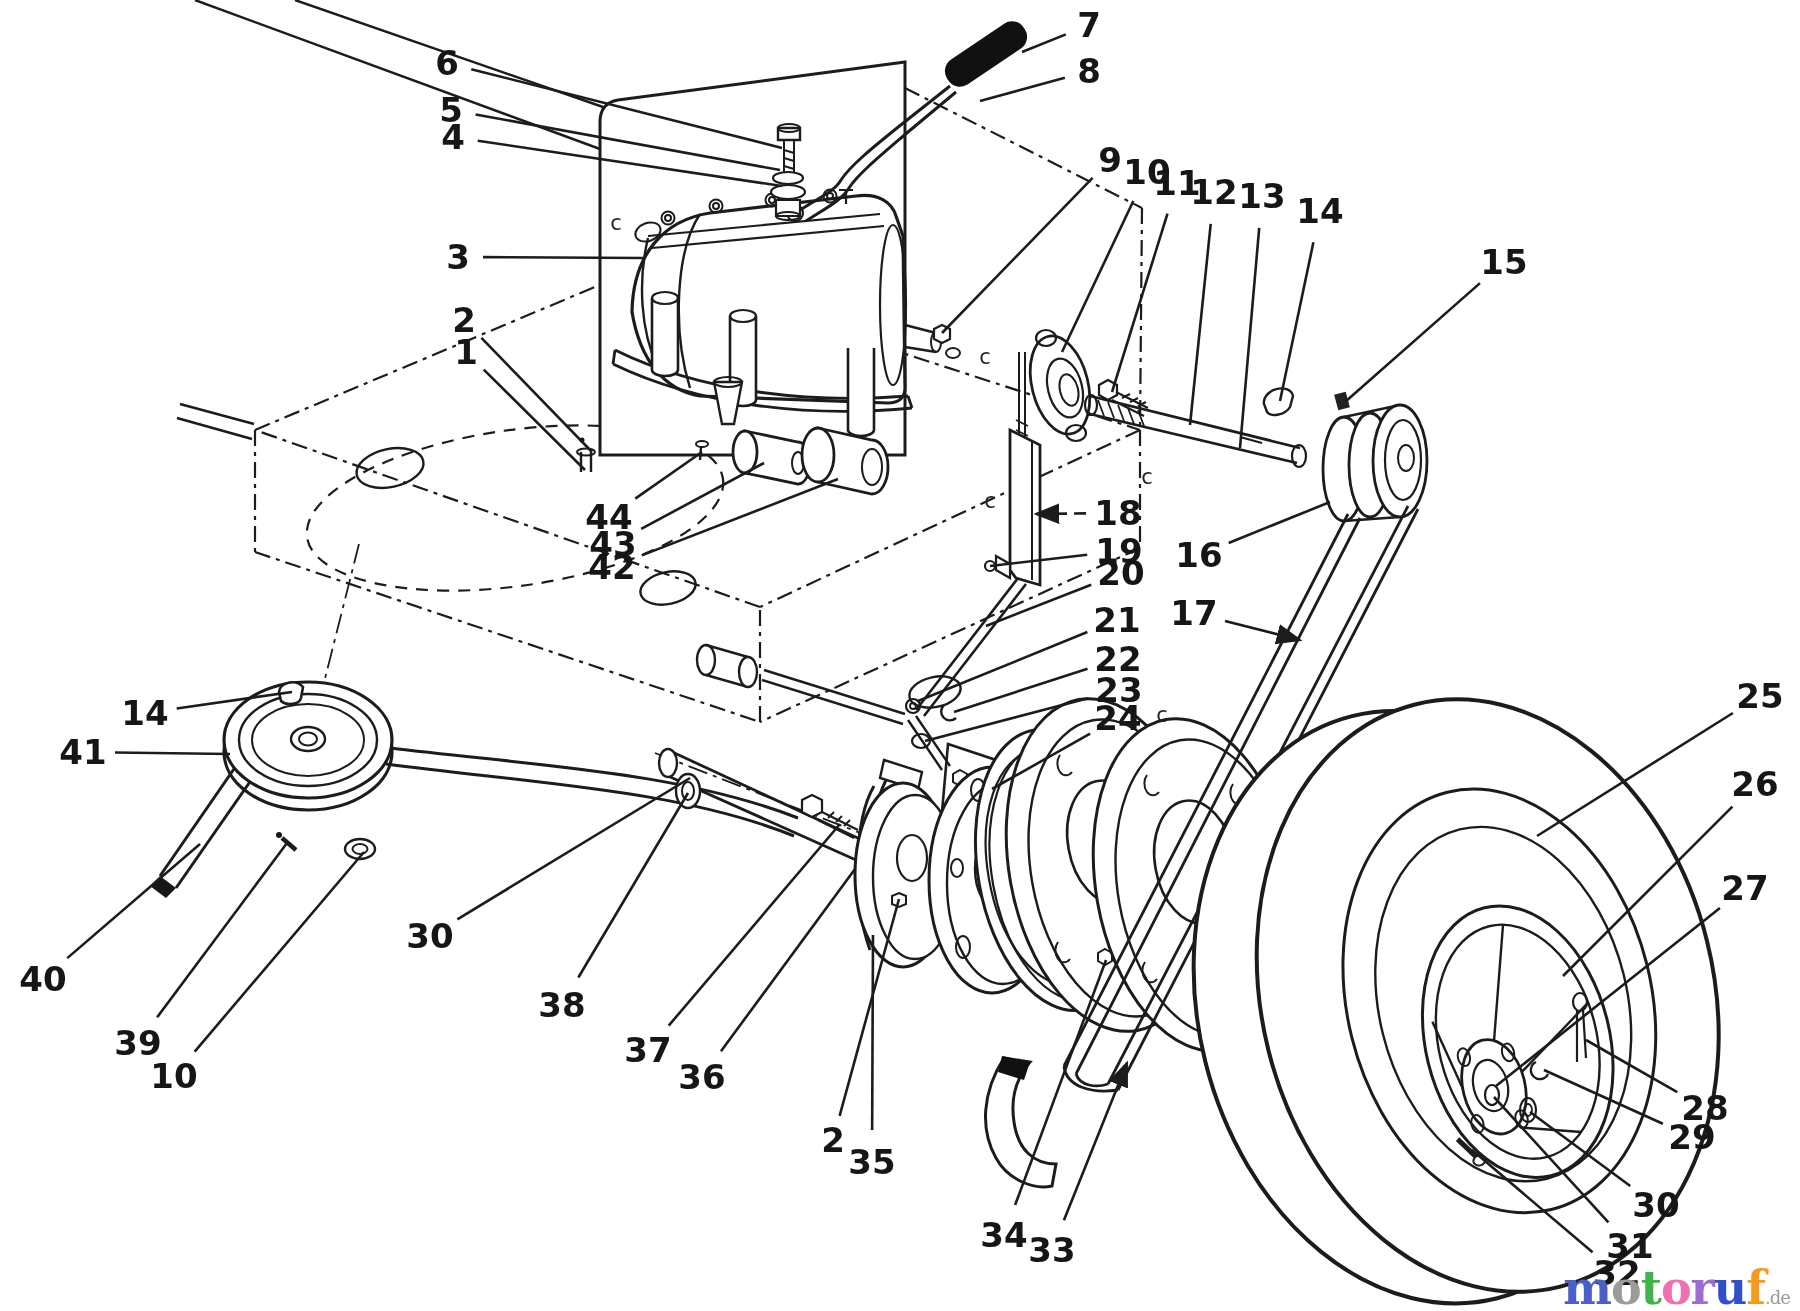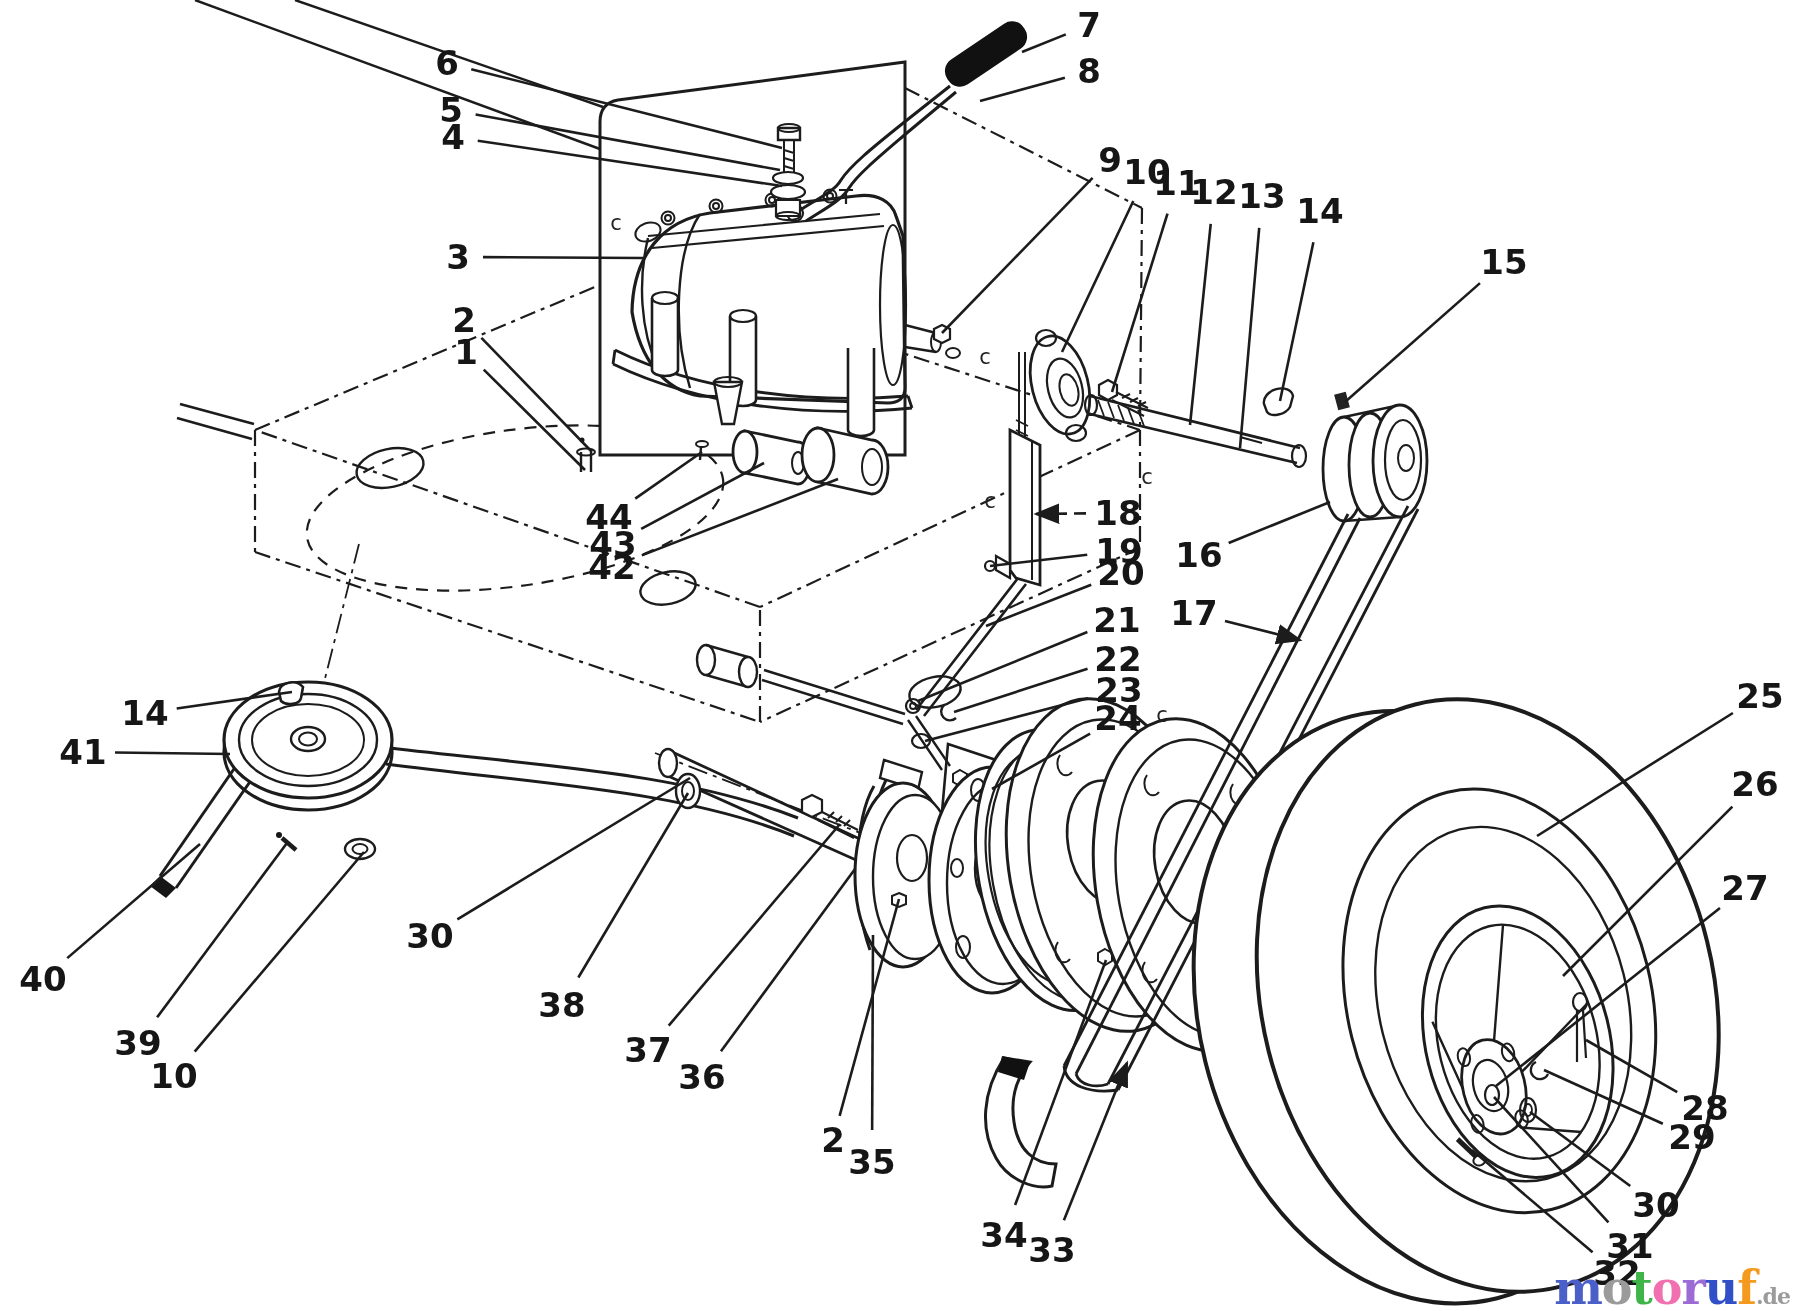--- a/index.html
+++ b/index.html
@@ -3,21 +3,21 @@
 <meta charset="utf-8">
 <style>
   html,body{margin:0;padding:0;background:#ffffff;}
   .stage{position:relative;width:1800px;height:1311px;background:#ffffff;overflow:hidden;
          font-family:"DejaVu Sans", sans-serif;}
   svg{position:absolute;left:0;top:0;}
   .callout-text{font-family:"DejaVu Sans", sans-serif;font-weight:bold;font-size:34px;fill:#161616;}
   .c-mark{font-family:"DejaVu Sans", sans-serif;font-size:21px;fill:#222;}
   .watermark{position:absolute;right:10px;bottom:0px;font-family:"DejaVu Serif", serif;
              font-weight:bold;font-size:46px;letter-spacing:-1px;line-height:1;}
-  .watermark .suffix{font-size:22px;font-weight:bold;}
+  .watermark .suffix{font-size:18px;font-weight:normal;}
 </style>
 </head>
 <body>
 
 <div class="stage">
 <svg width="1800" height="1311" viewBox="0 0 1800 1311">
   <defs>
     <marker id="arrow" markerWidth="11" markerHeight="10" refX="9" refY="4" orient="auto">
       <path d="M0,0 L10,4 L0,8 Z" fill="#1c1c1c"></path>
     </marker>

